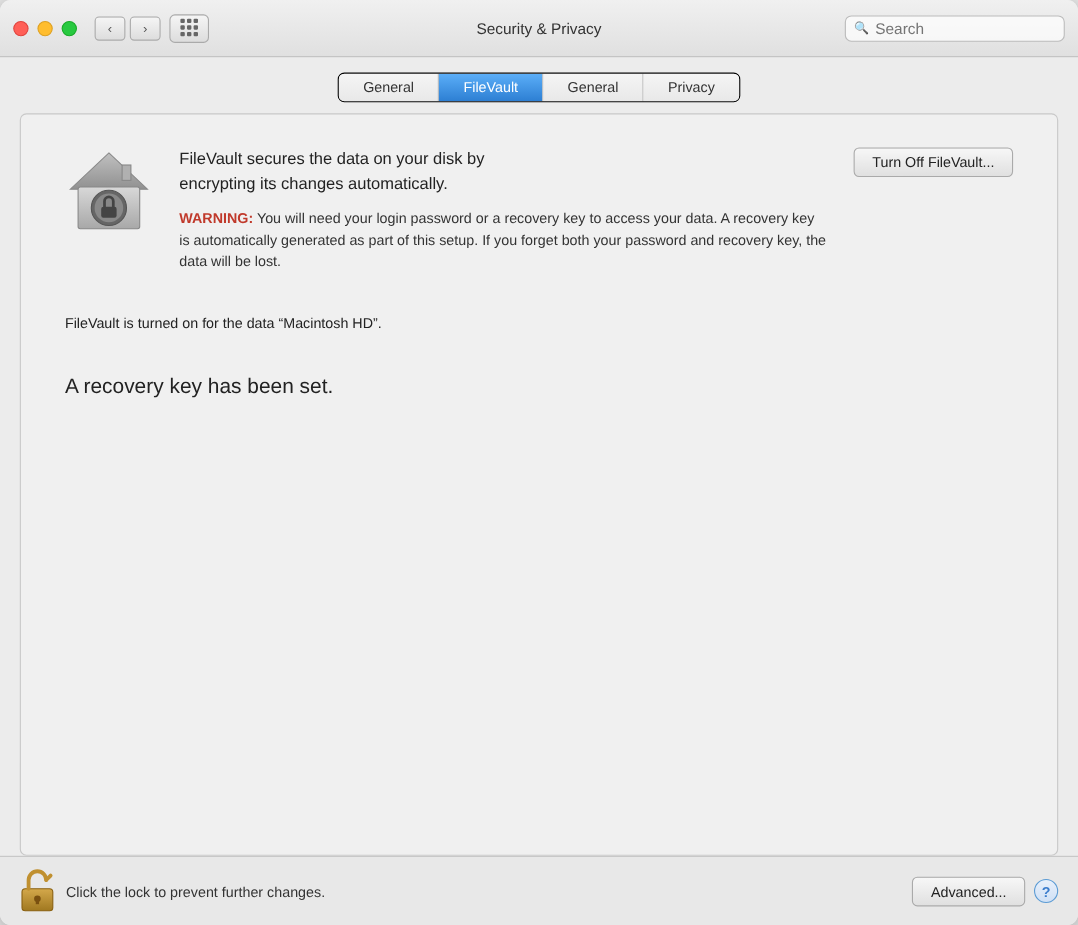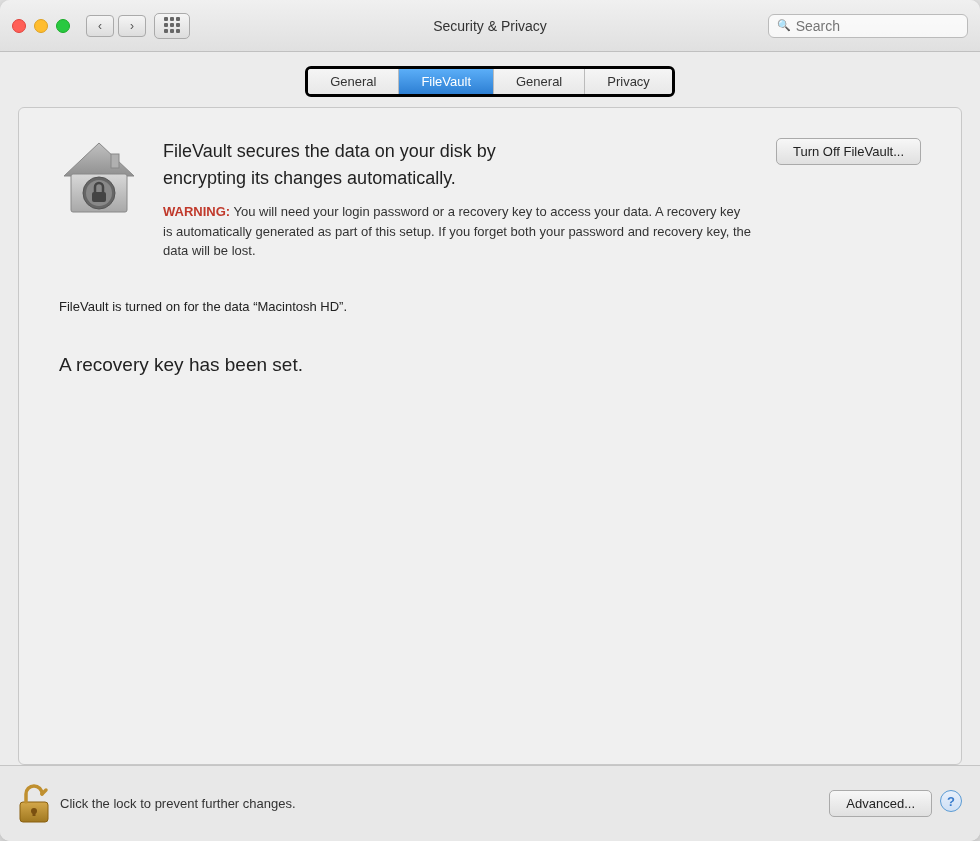--- a/index.html
+++ b/index.html
@@ -138,21 +138,21 @@
     .tabs-bar {
       display: flex;
       justify-content: center;
       padding: 14px 0 0 0;
       flex-shrink: 0;
       background: #ececec;
     }
 
     .tabs-container {
       display: flex;
-      border: 3px solid #000000;
+      border: 1px solid #000000;
       border-radius: 6px;
       overflow: hidden;
       align-items: flex-end;
     }
 
     .tab {
       padding: 5px 22px;
       font-size: 13px;
       cursor: pointer;
       background: linear-gradient(to bottom, #f5f5f5, #e8e8e8);
@@ -199,21 +199,21 @@
       width: 80px;
       height: 80px;
       flex-shrink: 0;
     }
 
     .description-area {
       flex: 1;
     }
 
     .main-description {
-      font-size: 18px;
+      font-size: 15px;
       color: #222;
       line-height: 1.5;
       margin-bottom: 10px;
     }
 
     .warning-text {
       font-size: 13px;
       line-height: 1.5;
       color: #333;
     }
@@ -245,21 +245,21 @@
     }
 
     .recovery-text {
       font-size: 19px;
       color: #222;
       margin-top: 20px;
     }
 
     
     .bottom-bar {
-      height: 76px;
+      height: 63px;
       display: flex;
       align-items: center;
       padding: 0 18px;
       background: #e8e8e8;
       border-top: 1px solid #c5c5c5;
       flex-shrink: 0;
       gap: 12px;
     }
 
     .lock-icon-area {
@@ -270,21 +270,21 @@
     }
 
     .lock-label {
       font-size: 13px;
       color: #333;
     }
 
     .bottom-right {
       margin-left: auto;
       display: flex;
-      align-items: flex-start;
+      align-items: center;
       gap: 8px;
     }
 
     .advanced-btn {
       padding: 5px 16px;
       background: linear-gradient(to bottom, #f7f7f7, #e0e0e0);
       border: 1px solid #aaa;
       border-radius: 5px;
       font-size: 13px;
       cursor: pointer;

